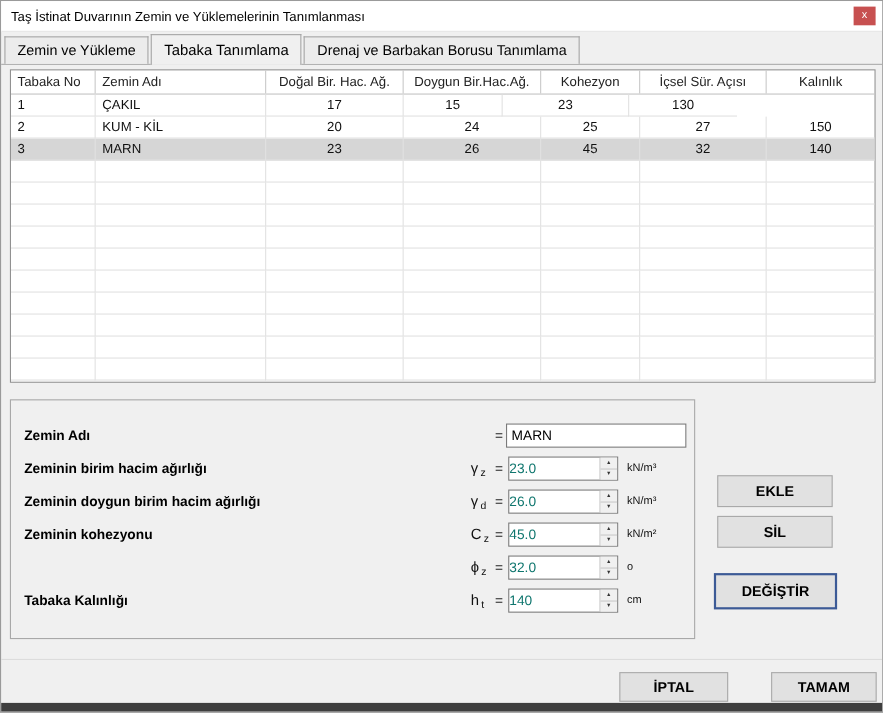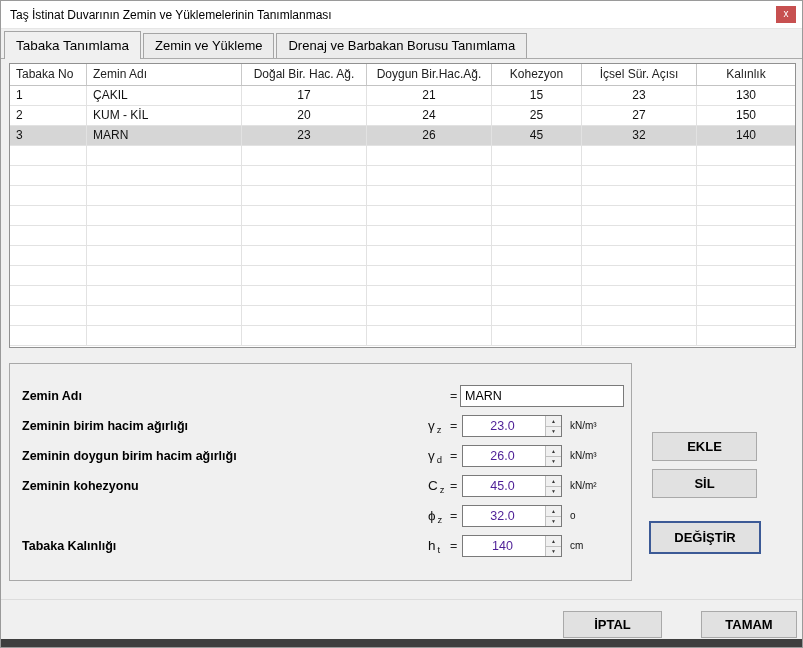--- a/index.html
+++ b/index.html
@@ -31,21 +31,21 @@
 
   
   #formbox{position:absolute;left:8px;top:362px;width:623px;height:218px;border:1px solid #a8a8a8}
   .frow{position:absolute;left:0;width:100%;height:24px}
   .flabel{position:absolute;left:12px;top:0;line-height:24px;font-size:12.5px;font-weight:bold;color:#000;white-space:nowrap}
   .fsym{position:absolute;left:418px;top:0;line-height:24px;font-size:13.5px;color:#111}
   .sym-sub{font-size:9.5px;vertical-align:-3px;margin-left:2px}
   .feq{position:absolute;left:440px;top:0;line-height:24px;font-size:12.5px;color:#222}
   .ftext{position:absolute;left:450px;top:1px;width:164px;height:22px;border:1px solid #7a7a7a;background:#fff;font-size:12.5px;padding:0 4px;font-family:inherit;color:#000}
   .fspinner{position:absolute;left:452px;top:1px;width:100px;height:22px;border:1px solid #7a7a7a;background:#fff;display:flex}
-  .spin-val{flex:1;text-align:center;line-height:20px;font-size:12.5px;padding-right:3px;color:#4c1d95}
+  .spin-val{flex:1;text-align:left;line-height:20px;font-size:12.5px;padding-right:3px;color:#0f766e}
   .spin-arrows{width:16px;display:flex;flex-direction:column;border-left:1px solid #bfbfbf}
   .spin-up,.spin-down{flex:1;background:#f0f0f0;font-size:5px;color:#333;display:flex;align-items:center;justify-content:center;cursor:pointer}
   .spin-up{border-bottom:1px solid #bfbfbf}
   .funit{position:absolute;left:560px;top:0;line-height:24px;font-size:10px;color:#111;white-space:nowrap}
 
   
   .sidebtn{position:absolute;background:#e1e1e1;border:1px solid #a9a9a9;font-family:inherit;font-size:13px;font-weight:bold;color:#000;cursor:pointer}
   .sidebtn.focused{border:2px solid #3c5a96}
   .botline{position:absolute;top:598px;left:0;right:0;height:1px;background:#dcdcdc}
   .botbtn{position:absolute;top:610px;height:27px;background:#e1e1e1;border:1px solid #a9a9a9;font-family:Liberation Sans, sans-serif;font-size:13px;font-weight:bold;color:#000;cursor:pointer}
@@ -55,41 +55,40 @@
 <body>
 
 <div id="win">
   <div class="titlebar">
     <span class="title">Taş İstinat Duvarının Zemin ve Yüklemelerinin Tanımlanması</span>
     <div class="close">x</div>
   </div>
 
   <div class="tabline"></div>
   <div id="tabstrip">
+      <div class="tab">Zemin ve Yükleme</div>
       <div class="tab active">Tabaka Tanımlama</div>
-      <div class="tab">Zemin ve Yükleme</div>
       <div class="tab">Drenaj ve Barbakan Borusu Tanımlama</div>
     </div>
 
   <div id="table">
     <div id="thead">
         <div class="hcell c0">Tabaka No</div>
         <div class="hcell c1">Zemin Adı</div>
         <div class="hcell c2">Doğal Bir. Hac. Ağ.</div>
         <div class="hcell c3">Doygun Bir.Hac.Ağ.</div>
         <div class="hcell c4">Kohezyon</div>
         <div class="hcell c5">İçsel Sür. Açısı</div>
         <div class="hcell c6">Kalınlık</div>
       </div>
     <div id="tbody">
         <div class="trow">
           <div class="cell c0">1</div>
           <div class="cell c1">ÇAKIL</div>
           <div class="cell c2">17</div>
-          <div class="cell c3">21</div>
           <div class="cell c4">15</div>
           <div class="cell c5">23</div>
           <div class="cell c6">130</div>
         </div>
         <div class="trow">
           <div class="cell c0">2</div>
           <div class="cell c1">KUM - KİL</div>
           <div class="cell c2">20</div>
           <div class="cell c3">24</div>
           <div class="cell c4">25</div>

